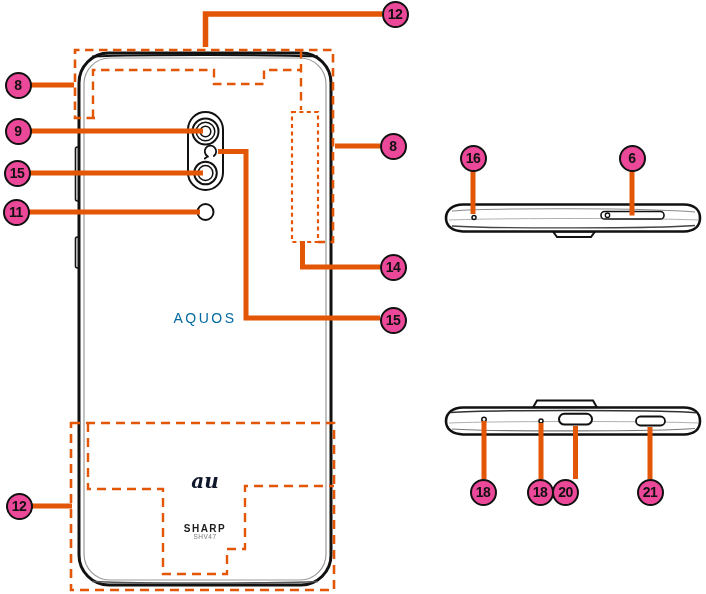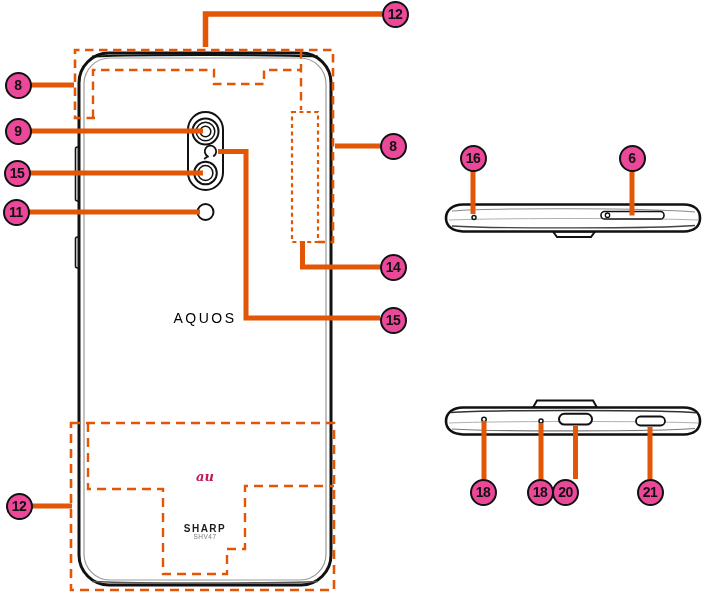--- a/index.html
+++ b/index.html
@@ -10,26 +10,26 @@
   .stage svg{position:absolute;left:0;top:0;}
   .callout{
     position:absolute;width:27px;height:27px;box-sizing:border-box;
     border:2.5px solid #111;border-radius:50%;background:#ec4899;
     display:flex;align-items:center;justify-content:center;
     font:bold 14px/1 "Liberation Sans",sans-serif;color:#111;letter-spacing:-0.5px;
     z-index:5;
   }
   .brand-aquos{
     position:absolute;left:160px;top:310px;width:90px;text-align:center;
-    font-size:14px;font-weight:500;letter-spacing:2.5px;color:#000000;z-index:2;
+    font-size:14px;font-weight:500;letter-spacing:2.5px;color:#0369a1;z-index:2;
   }
   .brand-au{
     position:absolute;left:175px;top:469px;width:60px;text-align:center;
     font-family:"DejaVu Serif",serif;font-style:italic;font-weight:bold;
-    font-size:13px;color:#be185d;z-index:2;
+    font-size:20px;color:#0f172a;z-index:2;
   }
   .brand-sharp{
     position:absolute;left:174px;top:523px;width:62px;text-align:center;
     font-size:10px;font-weight:bold;letter-spacing:1.5px;color:#1c1c1c;z-index:2;
   }
   .brand-model{
     position:absolute;left:174px;top:532.5px;width:62px;text-align:center;
     font-size:6.5px;letter-spacing:0.5px;color:#7a7a7a;z-index:2;
   }
 </style>

